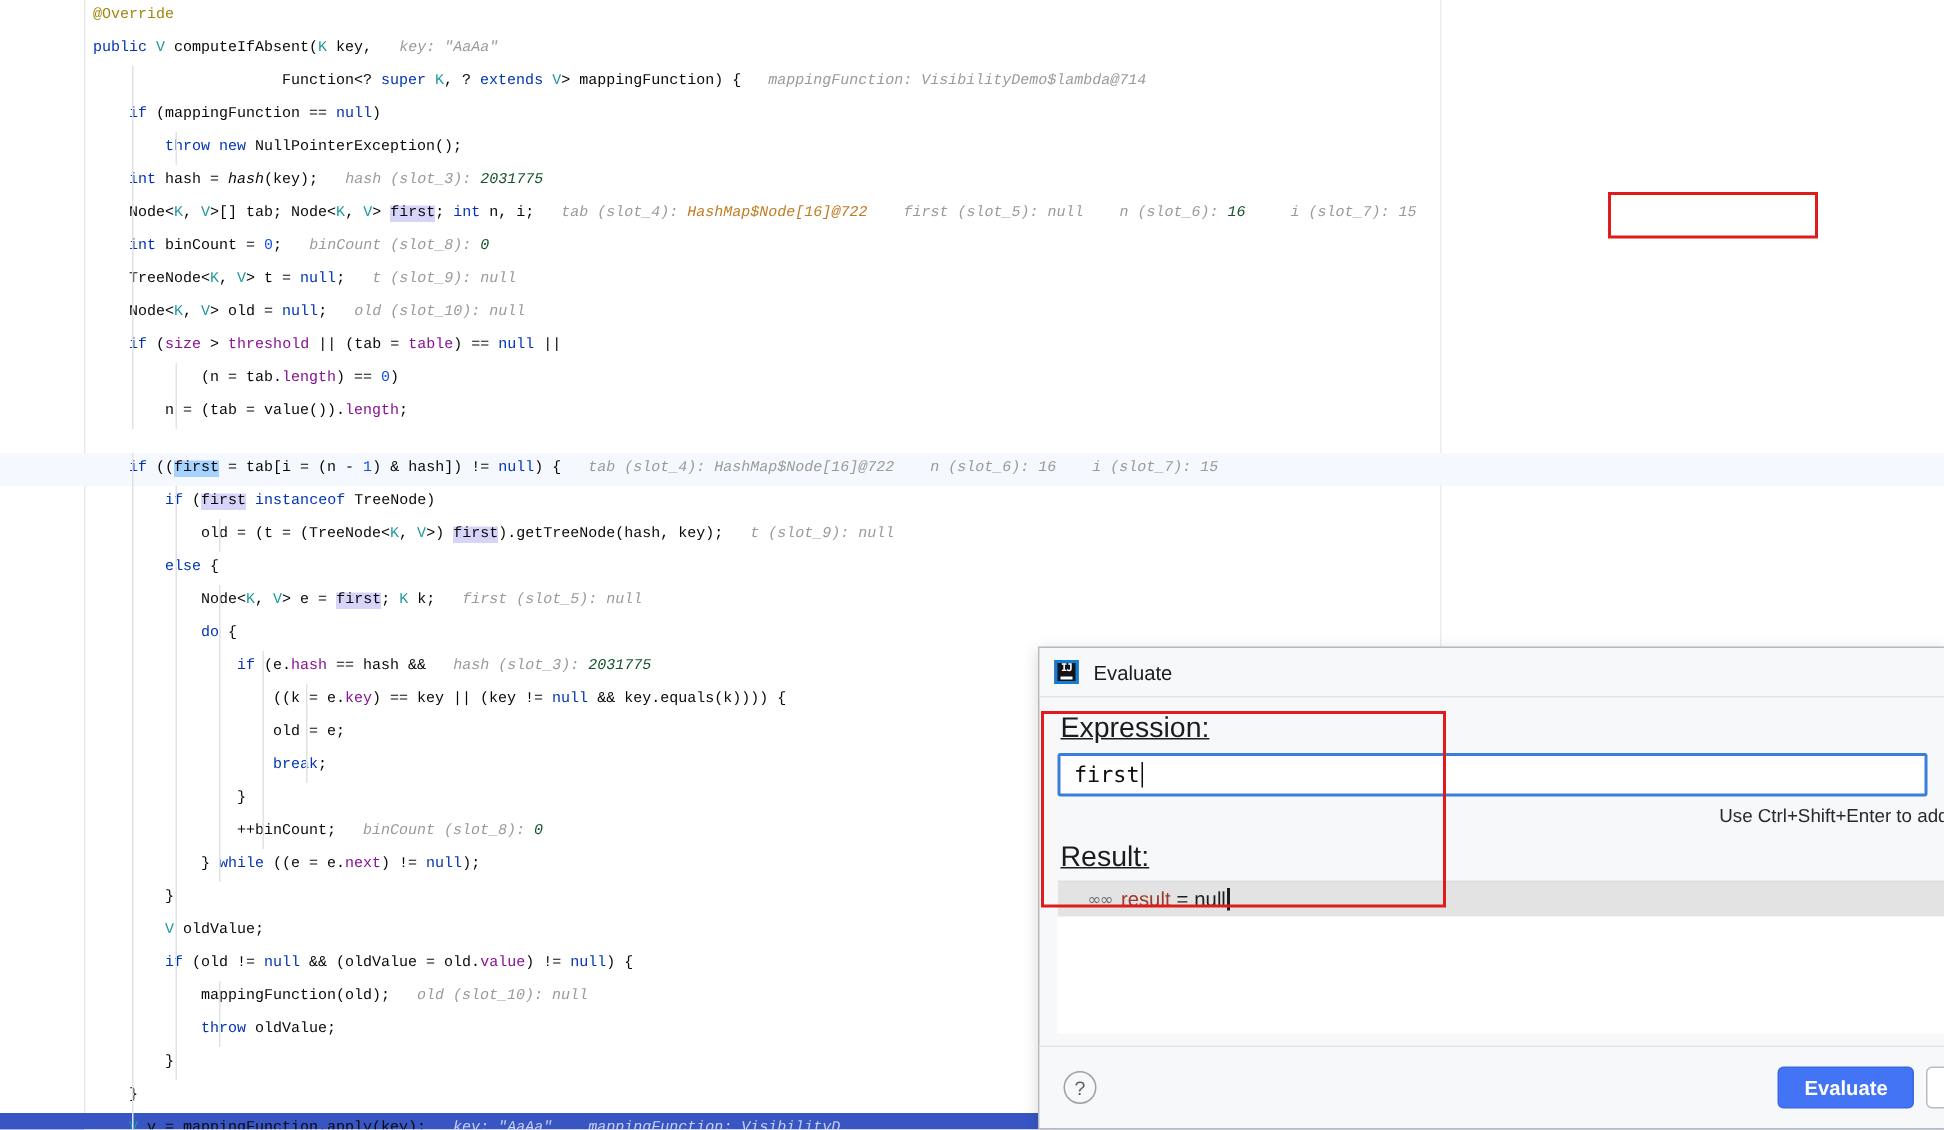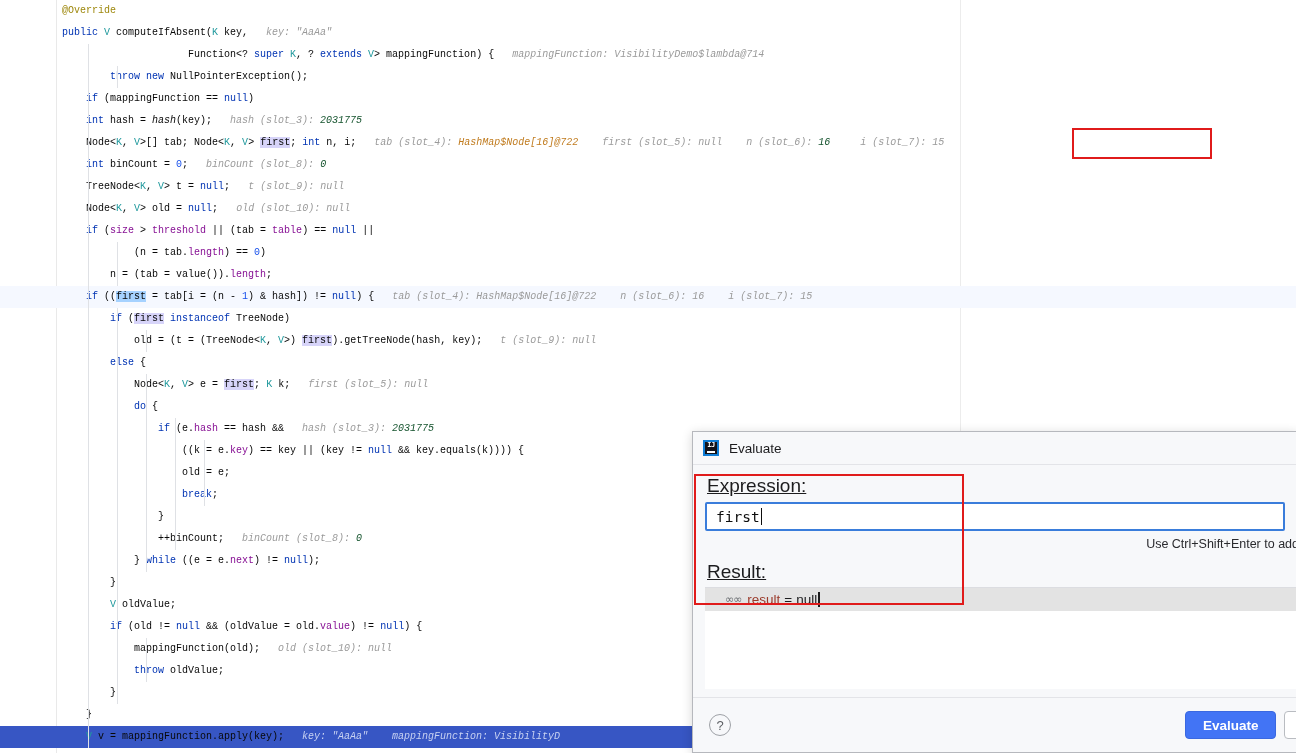--- a/index.html
+++ b/index.html
@@ -35,21 +35,21 @@
   .code-lines { position: absolute; left: 0; top: 0; width: 1296px; }
 
   .line {
     position: relative;
     height: 22px;
     line-height: 22px;
     white-space: pre;
     padding-left: 62px;
     color: #080808;
   }
-  .line.caret-line { background: #f5f8ff; }
+  .line.caret-line { background: #f5f8ff; margin-top: 16px; }
   .line.exec-line  { background: #3756c4; }
   .line.exec-line .tok, .line.exec-line .hint { color: #ffffff !important; }
   .line.exec-line .hint { color: #c8d2f2 !important; }
 
   .exec-gutter {
     position: absolute; left: 0; top: 0; width: 56px; height: 22px;
     background: #3756c4;
   }
 
   
@@ -241,22 +241,22 @@
 <div id="root">
 
   <div id="editor">
     <div class="gutter"></div>
     <div class="gutter-sep"></div>
     <div class="margin-guide"></div>
     <div class="code-lines" id="code-lines">
         <div class="line"><span class="tok-anno">@Override</span></div>
         <div class="line"><span class="tok-kw">public </span><span class="tok-type">V </span><span class="tok-plain">computeIfAbsent(</span><span class="tok-type">K </span><span class="tok-plain">key,</span><span class="tok-plain">   </span><span class="hint">key: "AaAa"</span></div>
         <div class="line"><div class="iguide" style="left: 88px;"></div><span class="tok-plain">                     Function&lt;? </span><span class="tok-kw">super </span><span class="tok-type">K</span><span class="tok-plain">, ? </span><span class="tok-kw">extends </span><span class="tok-type">V</span><span class="tok-plain">&gt; mappingFunction) {</span><span class="tok-plain">   </span><span class="hint">mappingFunction: VisibilityDemo$lambda@714</span></div>
+        <div class="line"><div class="iguide" style="left: 88px;"></div><span class="tok-plain">    </span><span class="tok-kw">if </span><span class="tok-plain">(mappingFunction == </span><span class="tok-kw">null</span><span class="tok-plain">)</span></div>
         <div class="line"><div class="iguide" style="left: 88px;"></div><div class="iguide" style="left: 117px;"></div><span class="tok-plain">        </span><span class="tok-kw">throw new </span><span class="tok-plain">NullPointerException();</span></div>
-        <div class="line"><div class="iguide" style="left: 88px;"></div><span class="tok-plain">    </span><span class="tok-kw">if </span><span class="tok-plain">(mappingFunction == </span><span class="tok-kw">null</span><span class="tok-plain">)</span></div>
         <div class="line"><div class="iguide" style="left: 88px;"></div><span class="tok-plain">    </span><span class="tok-kw">int </span><span class="tok-plain">hash = </span><span class="tok-static">hash</span><span class="tok-plain">(key);</span><span class="tok-plain">   </span><span class="hint">hash (slot_3): </span><span class="hint-num">2031775</span></div>
         <div class="line"><div class="iguide" style="left: 88px;"></div><span class="tok-plain">    Node&lt;</span><span class="tok-type">K</span><span class="tok-plain">, </span><span class="tok-type">V</span><span class="tok-plain">&gt;[] tab; Node&lt;</span><span class="tok-type">K</span><span class="tok-plain">, </span><span class="tok-type">V</span><span class="tok-plain">&gt; </span><span class="tok-plain tok-hl">first</span><span class="tok-plain">; </span><span class="tok-kw">int </span><span class="tok-plain">n, i;</span><span class="tok-plain">   </span><span class="hint">tab (slot_4): </span><span class="hint-obj">HashMap$Node[16]@722</span><span class="hint">    first (slot_5): null    n (slot_6): </span><span class="hint-num">16</span><span class="hint">     i (slot_7): 15</span></div>
         <div class="line"><div class="iguide" style="left: 88px;"></div><span class="tok-plain">    </span><span class="tok-kw">int </span><span class="tok-plain">binCount = </span><span class="tok-num">0</span><span class="tok-plain">;</span><span class="tok-plain">   </span><span class="hint">binCount (slot_8): </span><span class="hint-num">0</span></div>
         <div class="line"><div class="iguide" style="left: 88px;"></div><span class="tok-plain">    TreeNode&lt;</span><span class="tok-type">K</span><span class="tok-plain">, </span><span class="tok-type">V</span><span class="tok-plain">&gt; t = </span><span class="tok-kw">null</span><span class="tok-plain">;</span><span class="tok-plain">   </span><span class="hint">t (slot_9): null</span></div>
         <div class="line"><div class="iguide" style="left: 88px;"></div><span class="tok-plain">    Node&lt;</span><span class="tok-type">K</span><span class="tok-plain">, </span><span class="tok-type">V</span><span class="tok-plain">&gt; old = </span><span class="tok-kw">null</span><span class="tok-plain">;</span><span class="tok-plain">   </span><span class="hint">old (slot_10): null</span></div>
         <div class="line"><div class="iguide" style="left: 88px;"></div><span class="tok-plain">    </span><span class="tok-kw">if </span><span class="tok-plain">(</span><span class="tok-field">size</span><span class="tok-plain"> &gt; </span><span class="tok-field">threshold</span><span class="tok-plain"> || (tab = </span><span class="tok-field">table</span><span class="tok-plain">) == </span><span class="tok-kw">null</span><span class="tok-plain"> ||</span></div>
         <div class="line"><div class="iguide" style="left: 88px;"></div><div class="iguide" style="left: 117px;"></div><span class="tok-plain">            (n = tab.</span><span class="tok-field">length</span><span class="tok-plain">) == </span><span class="tok-num">0</span><span class="tok-plain">)</span></div>
         <div class="line"><div class="iguide" style="left: 88px;"></div><div class="iguide" style="left: 117px;"></div><span class="tok-plain">        n = (tab = value()).</span><span class="tok-field">length</span><span class="tok-plain">;</span></div>
         <div class="line caret-line"><div class="iguide" style="left: 88px;"></div><span class="tok-plain">    </span><span class="tok-kw">if </span><span class="tok-plain">((</span><span class="tok-plain tok-sel">first</span><span class="tok-plain"> = tab[i = (n - </span><span class="tok-num">1</span><span class="tok-plain">) &amp; hash]) != </span><span class="tok-kw">null</span><span class="tok-plain">) {</span><span class="tok-plain">   </span><span class="hint">tab (slot_4): HashMap$Node[16]@722    n (slot_6): 16    i (slot_7): 15</span></div>
         <div class="line"><div class="iguide" style="left: 88px;"></div><div class="iguide" style="left: 117px;"></div><span class="tok-plain">        </span><span class="tok-kw">if </span><span class="tok-plain">(</span><span class="tok-plain tok-hl">first</span><span class="tok-plain"> </span><span class="tok-kw">instanceof </span><span class="tok-plain">TreeNode)</span></div>

